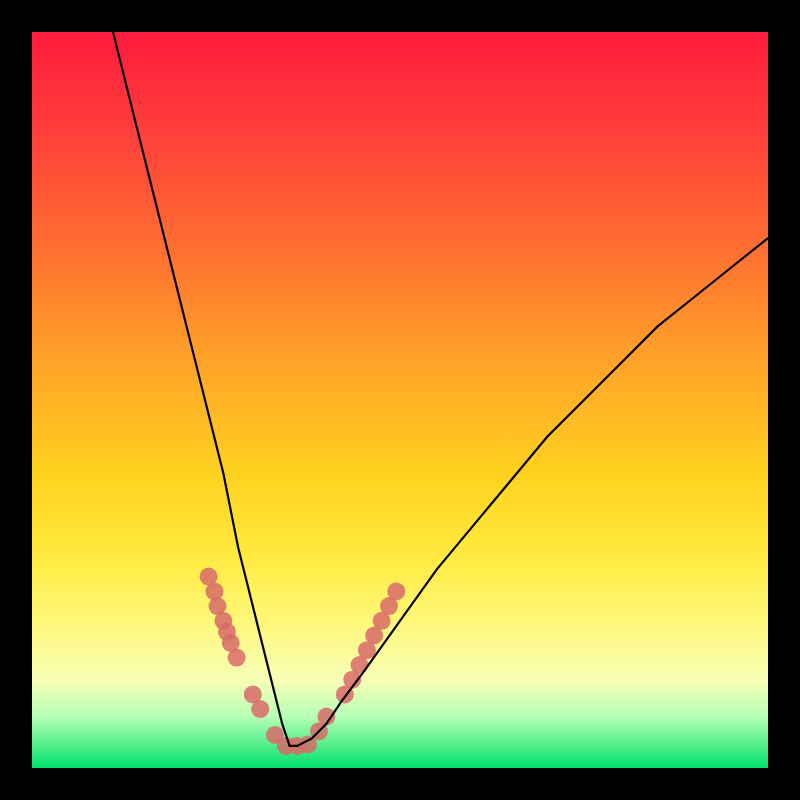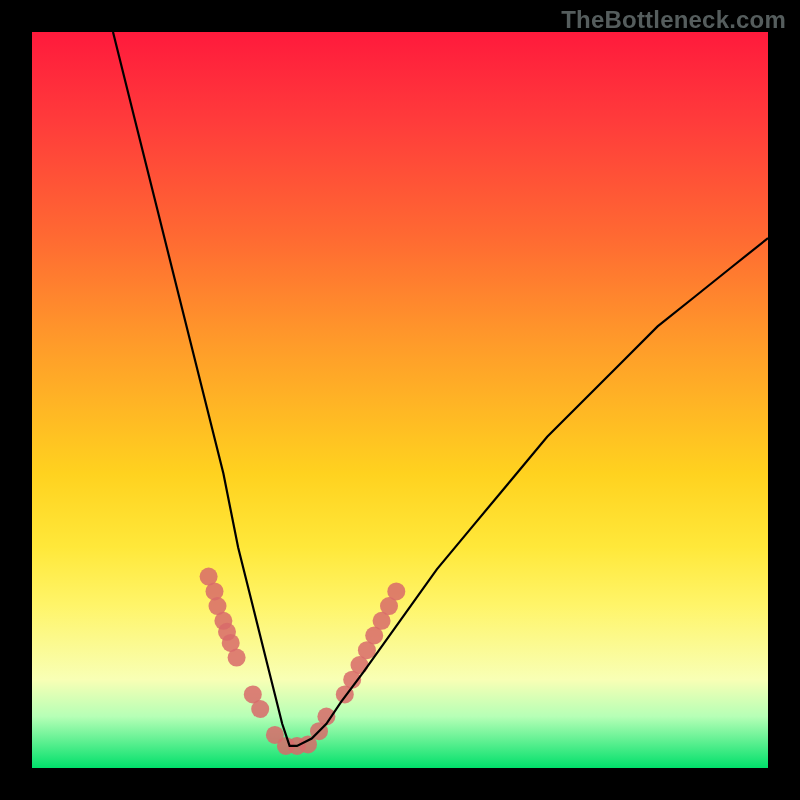--- a/index.html
+++ b/index.html
@@ -82,14 +82,13 @@
           <circle cx="327.5" cy="633.0" r="9" fill="#d86a6a" fill-opacity="0.85"></circle>
           <circle cx="334.9" cy="618.2" r="9" fill="#d86a6a" fill-opacity="0.85"></circle>
           <circle cx="342.2" cy="603.5" r="9" fill="#d86a6a" fill-opacity="0.85"></circle>
           <circle cx="349.6" cy="588.8" r="9" fill="#d86a6a" fill-opacity="0.85"></circle>
           <circle cx="357.0" cy="574.1" r="9" fill="#d86a6a" fill-opacity="0.85"></circle>
           <circle cx="364.3" cy="559.4" r="9" fill="#d86a6a" fill-opacity="0.85"></circle>
         </g>
       <path fill="none" stroke="#000" stroke-width="2.2" d="M81.0 0.0 L103.0 88.3 L125.1 176.6 L147.2 265.0 L169.3 353.3 L191.4 441.6 L206.1 515.2 L220.8 574.1 L235.5 633.0 L242.9 662.4 L250.2 691.8 L257.6 713.9 L265.0 713.9 L279.7 706.6 L294.4 691.8 L309.1 669.8 L331.2 640.3 L368.0 588.8 L404.8 537.3 L441.6 493.1 L478.4 449.0 L515.2 404.8 L552.0 368.0 L588.8 331.2 L625.6 294.4 L662.4 265.0 L699.2 235.5 L736.0 206.1"></path>
     </svg>
   </div>
-  <div class="watermark">TheBottleneck.com</div>
 </div>
 
 </body></html>

